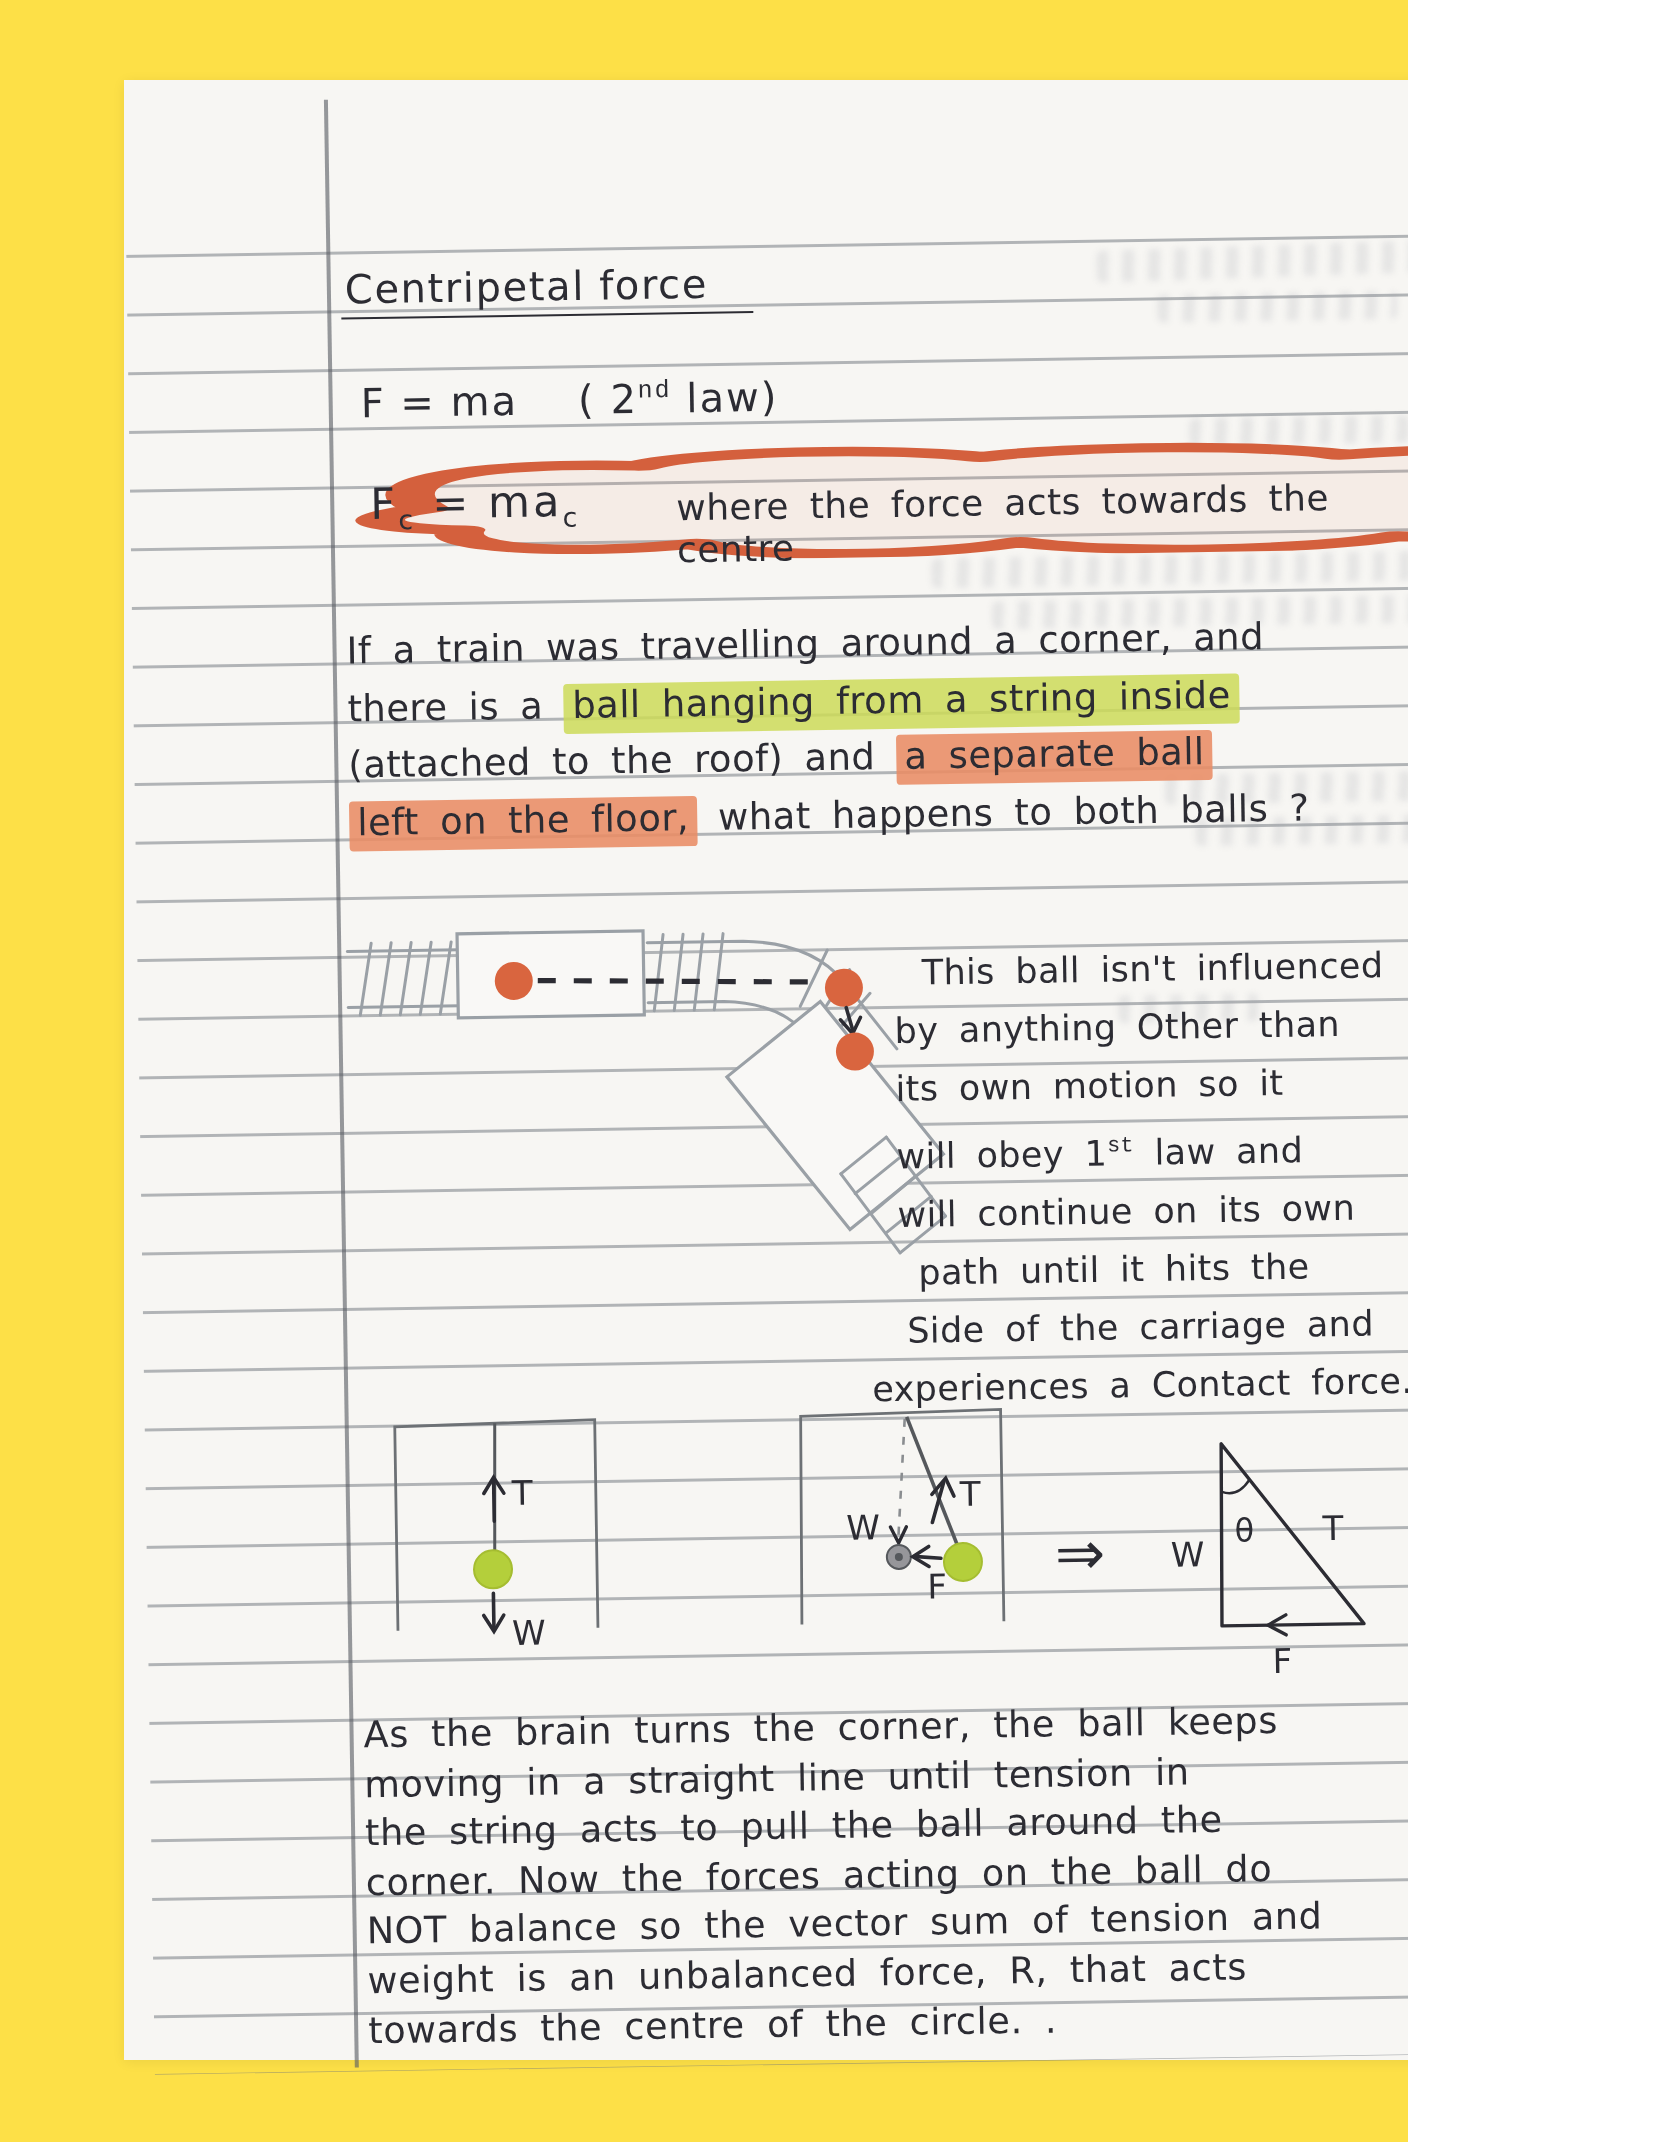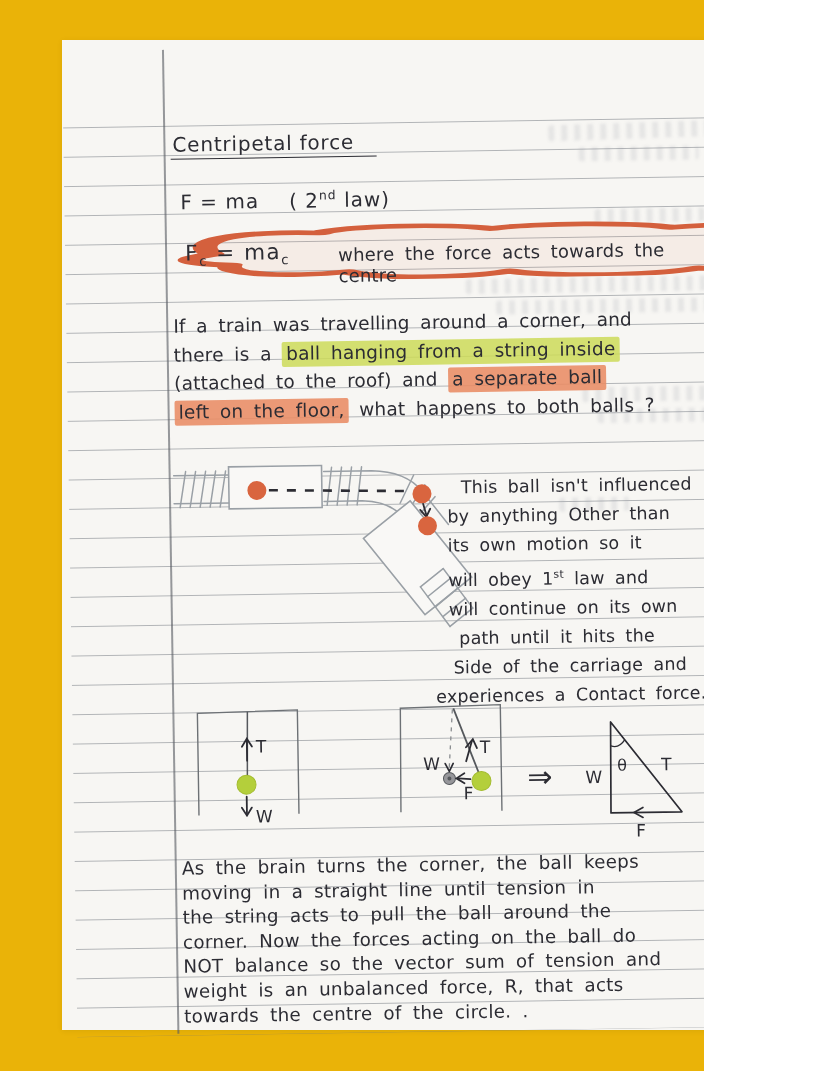--- a/index.html
+++ b/index.html
@@ -1,35 +1,35 @@
 <!DOCTYPE html>
 <html><head>
 <meta charset="utf-8">
 <style>
   html,body{margin:0;padding:0;background:#ffffff;}
   body{font-family:"DejaVu Sans",sans-serif;color:#2c2c33;}
-  .canvas{position:relative;width:704px;height:1071px;background:#eab308;overflow:hidden;}
+  .canvas{position:relative;width:704px;height:1071px;background:#fde047;overflow:hidden;}
   .abs{position:absolute;}
   .paper{position:absolute;left:62px;top:40px;width:684px;height:990px;background:#f7f6f3;
          box-shadow:0 1px 6px rgba(0,0,0,.07);}
   .sheet{position:absolute;inset:0;transform:rotate(-0.9deg);transform-origin:414px 560px;}
   .rules{position:absolute;left:70px;top:100px;width:672px;height:932px;
          background-image:linear-gradient(to bottom,rgba(108,114,122,.5) 0 1.3px,transparent 1.3px);
          background-size:100% 29.35px;background-position:0 22px;}
   .margin-rule{position:absolute;left:170px;top:46px;width:1.7px;height:984px;background:rgba(88,92,98,.62);}
   .ghost{position:absolute;filter:blur(1.6px);opacity:.45;border-radius:3px;
          background:repeating-linear-gradient(92deg,rgba(150,153,163,.4) 0 6px,transparent 6px 13px);}
   .hw{letter-spacing:.2px;word-spacing:4.5px;}
   .title-txt{font-size:20px;letter-spacing:.8px;border-bottom:1.9px solid #2c2c33;padding:0 22px 2px 2px;}
   .newton{font-size:20px;letter-spacing:1px;}
   .newton .gap{margin-left:30px;}
   .fc-frm{position:relative;font-size:21.5px;letter-spacing:1.5px;padding:4px 10px;}
   .fc-frm .blob{position:absolute;left:-8px;top:-10px;width:calc(100% + 16px);height:calc(100% + 20px);}
   .fc-frm .frm-txt{position:relative;}
-  sup{font-size:.62em;} sub{font-size:.62em;}
+  sup{font-size:.62em;font-family:Liberation Mono, monospace;} sub{font-size:.62em;}
   .q{font-size:18.5px;line-height:28.6px;width:600px;}
   .hl-g{background:rgba(205,219,88,.85);padding:1px 4px 3px;border-radius:2px;}
   .hl-o{background:rgba(233,140,100,.88);padding:1px 4px 3px;border-radius:2px;}
   .expl{font-size:17.5px;line-height:29.2px;width:352px;}
   .expl .ln:nth-child(1){padding-left:14px;}
   .expl .ln:nth-child(6){padding-left:10px;}
   .expl .ln:nth-child(7){padding-left:4px;}
   .expl .ln:nth-child(8){margin-left:-14px;}
   .concl{font-size:18.3px;line-height:24.6px;width:600px;letter-spacing:.3px;word-spacing:5px;}
   .u-not{text-underline-offset:3px;text-decoration-thickness:1.8px;}

